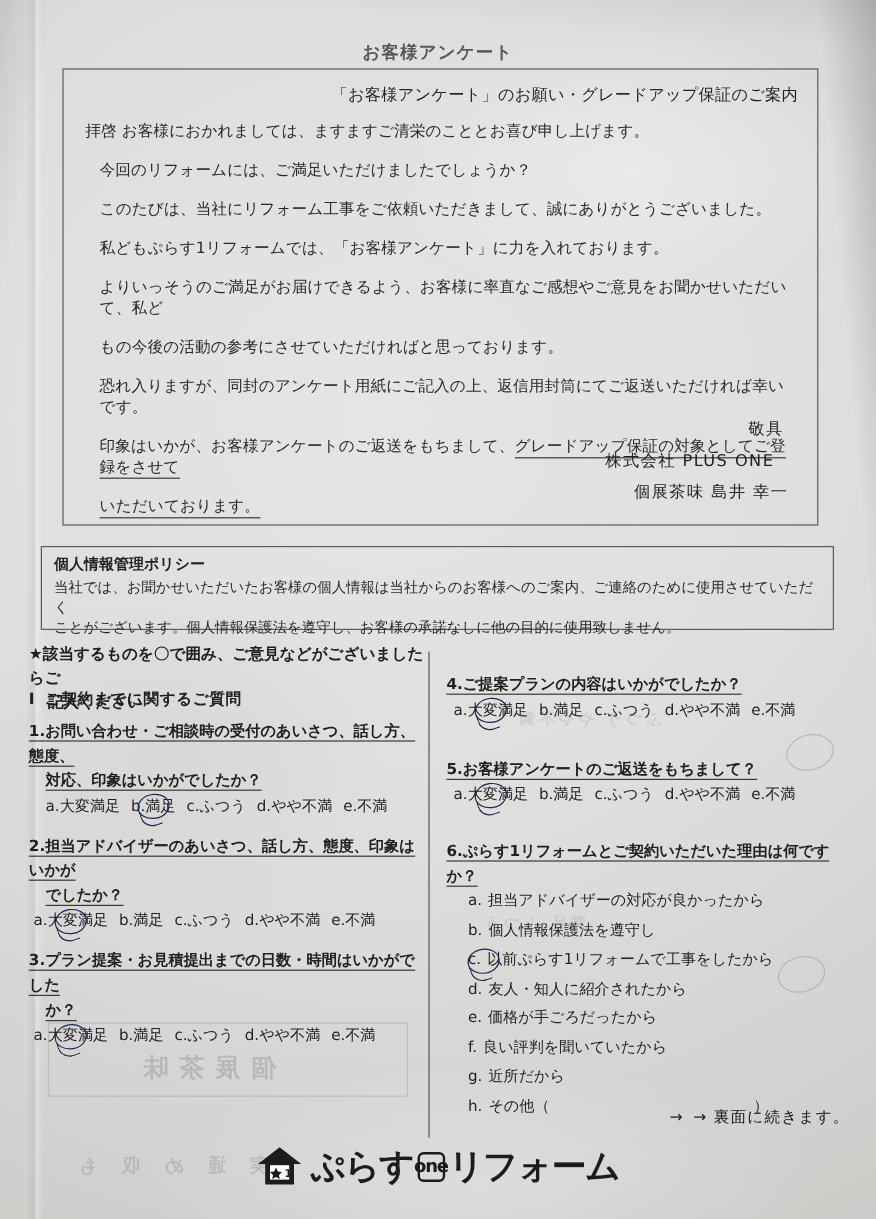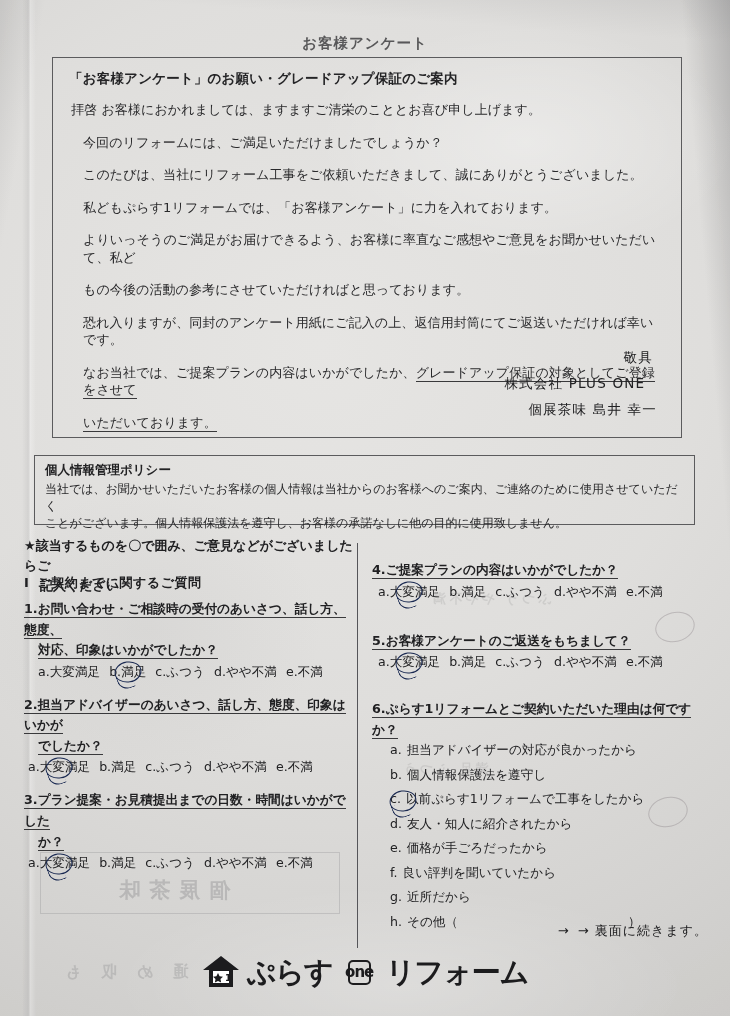--- a/index.html
+++ b/index.html
@@ -55,22 +55,22 @@
     opacity: .82;
   }
 
   
   #letter-box {
     position: absolute; left: 52px; top: 57px; width: 630px; height: 381px;
     border: 1.3px solid #5c5c5e;
     padding: 12px 16px 0 16px;
   }
   #letter-heading {
-    text-align: left;
-    font-size: 13.5px; font-weight: bold; color: #262628;
+    text-align: right;
+    font-size: 13.5px; font-weight: normal; color: #262628;
     margin-bottom: 13px; letter-spacing: .2px;
   }
   .para {
     font-size: 13px; line-height: 1.35; color: #2b2b2d;
     margin-bottom: 15px; letter-spacing: .1px;
   }
   .para.indent { padding-left: 14px; }
   .para.first { padding-left: 2px; }
   .u { border-bottom: 1px solid #3a3a3c; padding-bottom: 1px; }
 
@@ -196,21 +196,21 @@
   
   #footer-logo {
     position: absolute; left: 0; top: 955px; width: 730px;
     display: flex; align-items: center; justify-content: center; gap: 7px;
     z-index: 3;
   }
   #logo-house { display: block; }
   #logo-wordmark {
     font-size: 29px; font-weight: bold; color: #1e1e20;
     letter-spacing: -1px; line-height: 1;
-    display: flex; align-items: center; gap: 13px;
+    display: flex; align-items: center; gap: 1px;
   }
   #logo-one {
     display: inline-flex; align-items: center; justify-content: center;
     width: 23px; height: 25px;
     border: 2.5px solid #1e1e20; border-radius: 5px;
     font-size: 15px; line-height: 1; margin: 0 2px;
   }
 </style>
 </head>
 <body>
@@ -236,21 +236,21 @@
 
       <div class="para first jp">拝啓  お客様におかれましては、ますますご清栄のこととお喜び申し上げます。</div>
       <div class="para indent jp">今回のリフォームには、ご満足いただけましたでしょうか？</div>
       <div class="para indent jp">このたびは、当社にリフォーム工事をご依頼いただきまして、誠にありがとうございました。</div>
       <div class="para indent jp">私どもぷらす1リフォームでは、「お客様アンケート」に力を入れております。</div>
       <div class="para indent jp">よりいっそうのご満足がお届けできるよう、お客様に率直なご感想やご意見をお聞かせいただいて、私ど</div>
       <div class="para indent jp">もの今後の活動の参考にさせていただければと思っております。</div>
       <div class="para indent jp">恐れ入りますが、同封のアンケート用紙にご記入の上、返信用封筒にてご返送いただければ幸いです。</div>
 
       <div class="para indent jp">
-        <span>なお当社では、ご提案プランの内容はいかがでしたか、</span><span class="u">グレードアップ保証の対象としてご登録をさせて</span>
+        <span>印象はいかが、お客様アンケートのご返送をもちまして、</span><span class="u">グレードアップ保証の対象としてご登録をさせて</span>
       </div>
       <div class="para indent jp">
         <span class="u">いただいております。</span>
       </div>
 
       <div id="sign-block">
         <div class="sign-line jp" id="keigu">敬具</div>
         <div class="sign-line jp" id="company">株式会社 PLUS ONE</div>
         <div class="sign-line jp" id="ceo">個展茶味 島井 幸一</div>
       </div>

